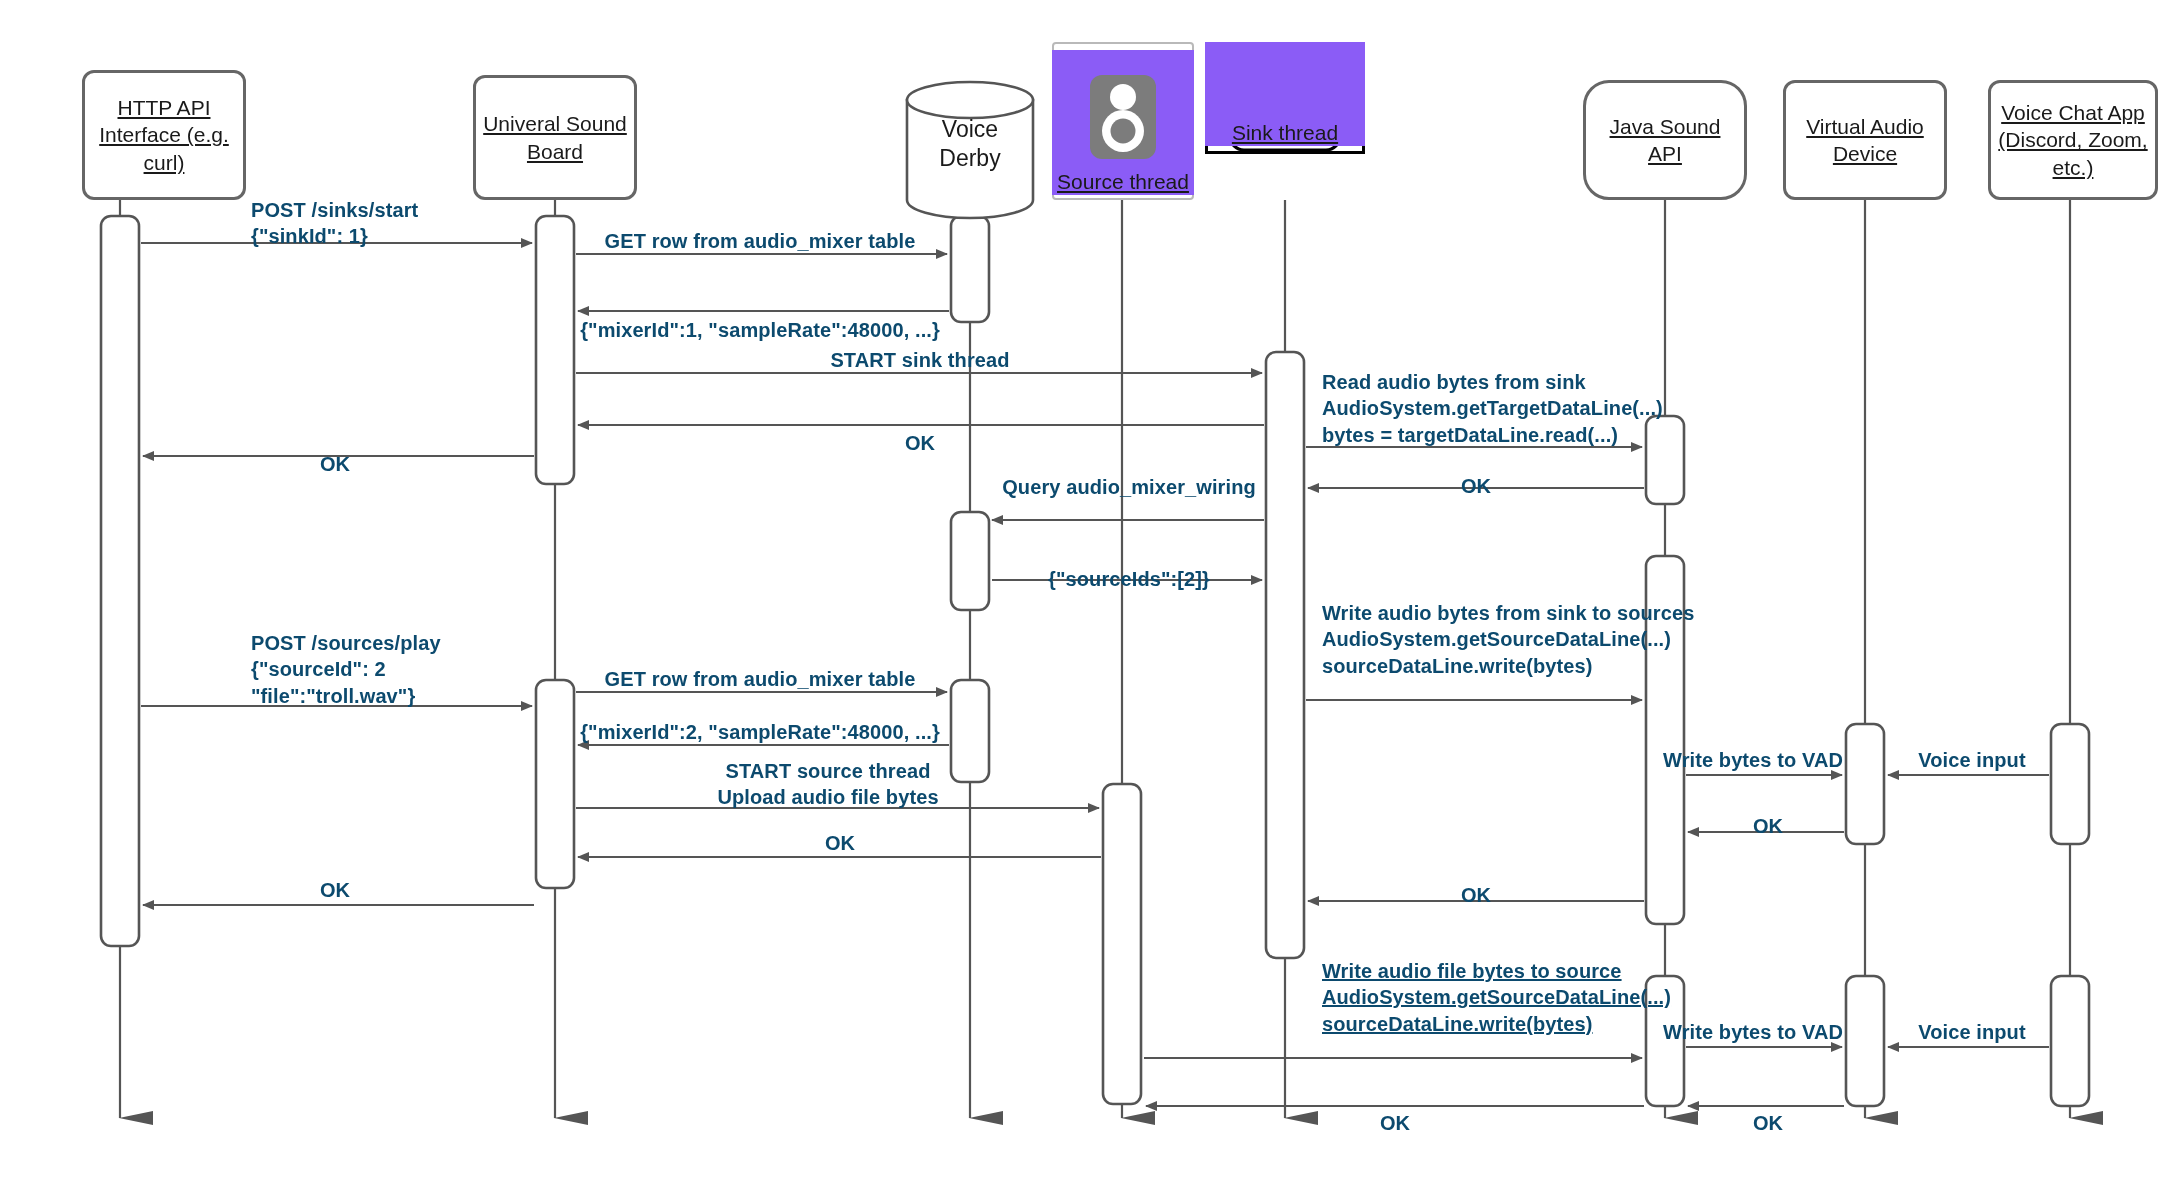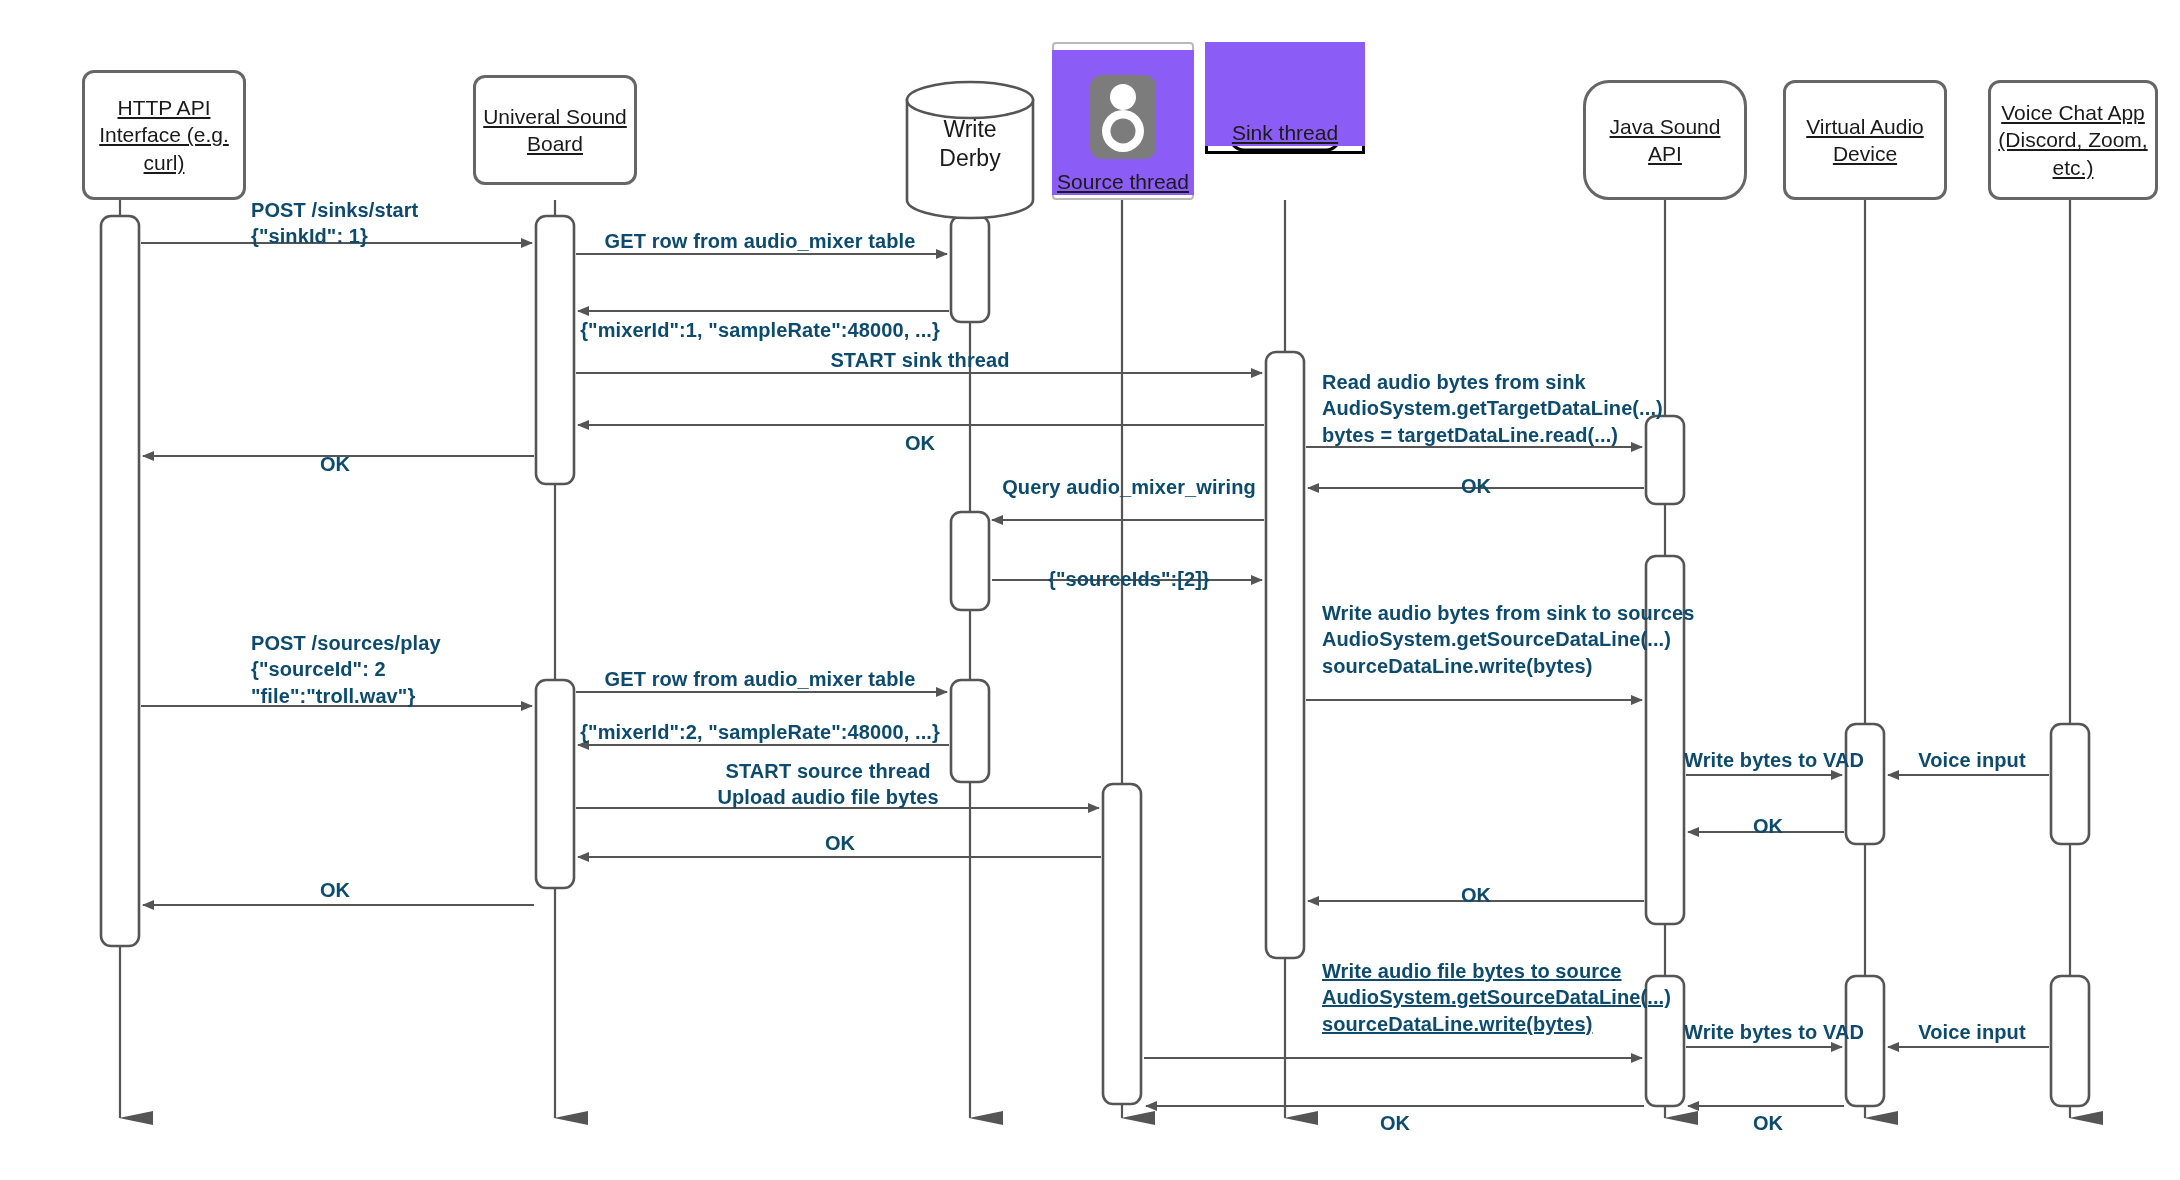--- a/index.html
+++ b/index.html
@@ -20,21 +20,21 @@
     display:flex;flex-direction:column;align-items:center;justify-content:flex-end;
     text-align:center;color:#1a1a1a;font-size:21px;line-height:1.25;
   }
   .icon-part .lbl{text-decoration:underline;}
   .msg{
     position:absolute;color:#0c4a6e;font-size:20px;line-height:1.32;
     font-weight:bold;white-space:pre;letter-spacing:.1px;
   }
   .msg.c{transform:translateX(-50%);text-align:center;}
   .msg.l{text-align:left;}
-  .msg.r{transform:translateX(-100%);text-align:center;margin-left:21px;}
+  .msg.r{transform:translateX(-100%);text-align:center;}
   .db-label{
     position:absolute;text-align:center;color:#1a1a1a;font-size:23px;
     line-height:1.25;width:160px;
   }
 </style>
 </head>
 <body>
 
 <div id="canvas">
 
@@ -112,35 +112,35 @@
   </svg>
 
   <div class="pbox" style="left:38px;top:70px;width:164px;height:130px;margin-left:44px;">
     <div>
       <div class="lbl">HTTP API</div>
       <div class="lbl">Interface (e.g.</div>
       <div class="lbl">curl)</div>
     </div>
   </div>
 
-  <div class="pbox" style="left:473px;top:75px;width:164px;height:110px;">
+  <div class="pbox" style="left:473px;top:75px;width:164px;height:125px;">
     <div>
       <div class="lbl">Univeral Sound</div>
       <div class="lbl">Board</div>
     </div>
   </div>
 
   <svg class="layer" viewBox="0 0 2180 1180" style="pointer-events:none;">
     <g stroke="#555555" stroke-width="2.6" fill="#ffffff">
       <path d="M907,100 L907,200 A63,18 0 0 0 1033,200 L1033,100 Z"></path>
       <ellipse cx="970" cy="100" rx="63" ry="18"></ellipse>
     </g>
   </svg>
   <div class="db-label" style="left:890px;top:115px;">
-    <div>Write</div>
+    <div>Voice</div>
     <div>Derby</div>
   </div>
 
   <div class="pbox thin" style="left:1052px;top:42px;width:142px;height:158px;border-color:#b9b9b9;border-width:2px;"></div>
   <div class="icon-part" style="left:1052px;top:50px;width:142px;height:145px;">
     <svg width="78" height="90" viewBox="0 0 78 90" style="margin-bottom:6px;">
       <rect x="6" y="2" width="66" height="84" rx="12" ry="12" fill="#7c7c7c"></rect>
       <circle cx="39" cy="24" r="13" fill="#ffffff"></circle>
       <circle cx="39" cy="58" r="21" fill="#ffffff"></circle>
       <circle cx="39" cy="58" r="12.5" fill="#7c7c7c"></circle>

